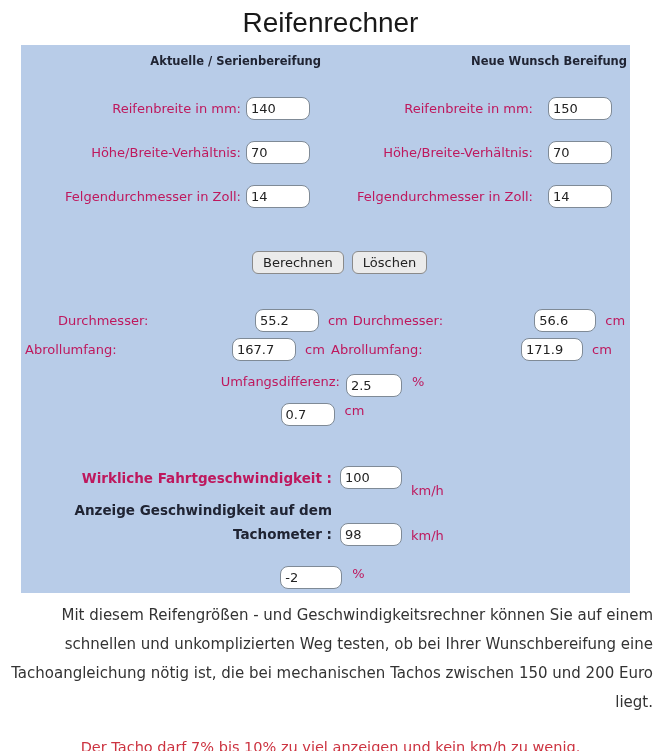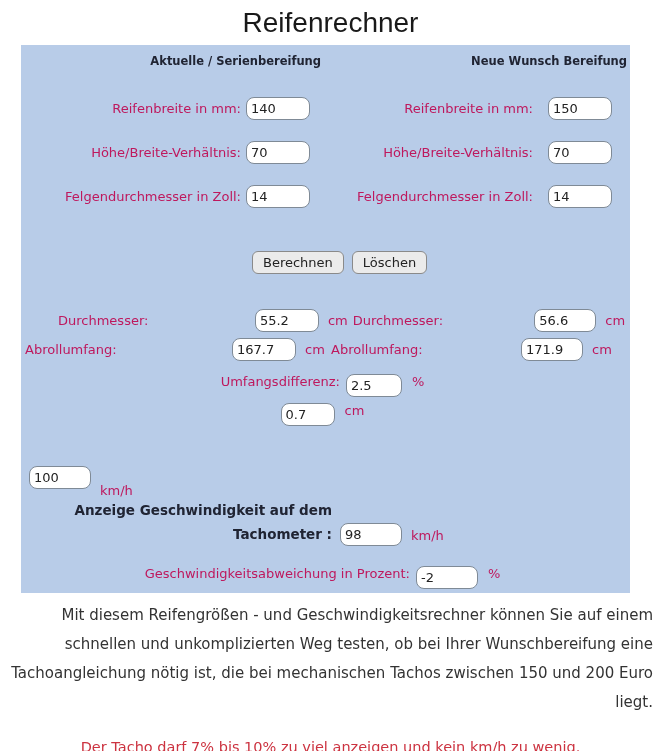--- a/index.html
+++ b/index.html
@@ -149,35 +149,35 @@
     <input class="field f-diff" type="text" value="2.5" style="">
     <span class="lbl unit">%</span>
   </div>
 
   <div class="center-row c2">
     <input class="field f-clear" type="text" value="0.7" style="">
     <span class="lbl unit">cm</span>
   </div>
 
   <div class="speed-row">
+    <span class="lbl speed-lbl">Wirkliche Fahrtgeschwindigkeit :</span>
     <input class="field f-speed" type="text" value="100" style="">
     <span class="lbl unit-kmh">km/h</span>
   </div>
 
   <div class="anzeige-row">
     <span class="anzeige-lbl">
       <div>Anzeige Geschwindigkeit auf dem</div>
       <div>Tachometer :</div>
     </span>
     <input class="field f-speed" type="text" value="98" style="">
     <span class="lbl unit-kmh">km/h</span>
   </div>
 
   <div class="center-row c3">
-    <span class="lbl">Geschwindigkeitsabweichung in Prozent:</span>
     <input class="field f-dev" type="text" value="-2" style="">
     <span class="lbl unit">%</span>
   </div>
 
 </div>
 
 <p class="desc">Mit diesem Reifengrößen - und Geschwindigkeitsrechner können Sie auf einem schnellen und unkomplizierten Weg testen, ob bei Ihrer Wunschbereifung eine Tachoangleichung nötig ist, die bei mechanischen Tachos zwischen 150 und 200 Euro liegt.</p>
 
 <div class="warnings">
   <div class="warn-line">Der Tacho darf 7% bis 10% zu viel anzeigen und kein km/h zu wenig.</div>

